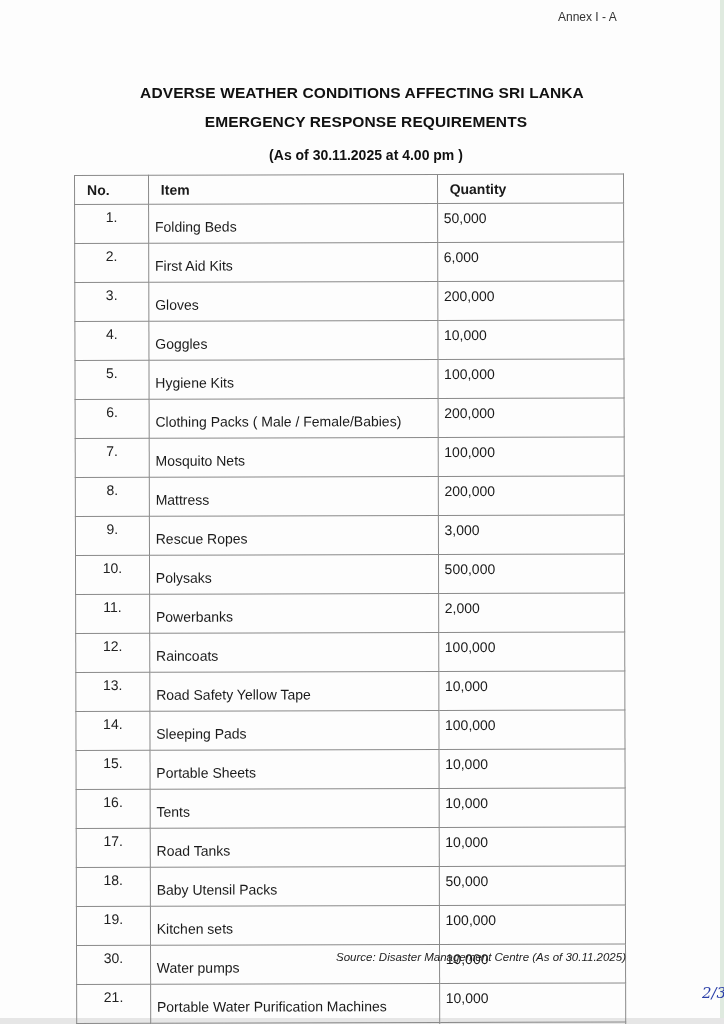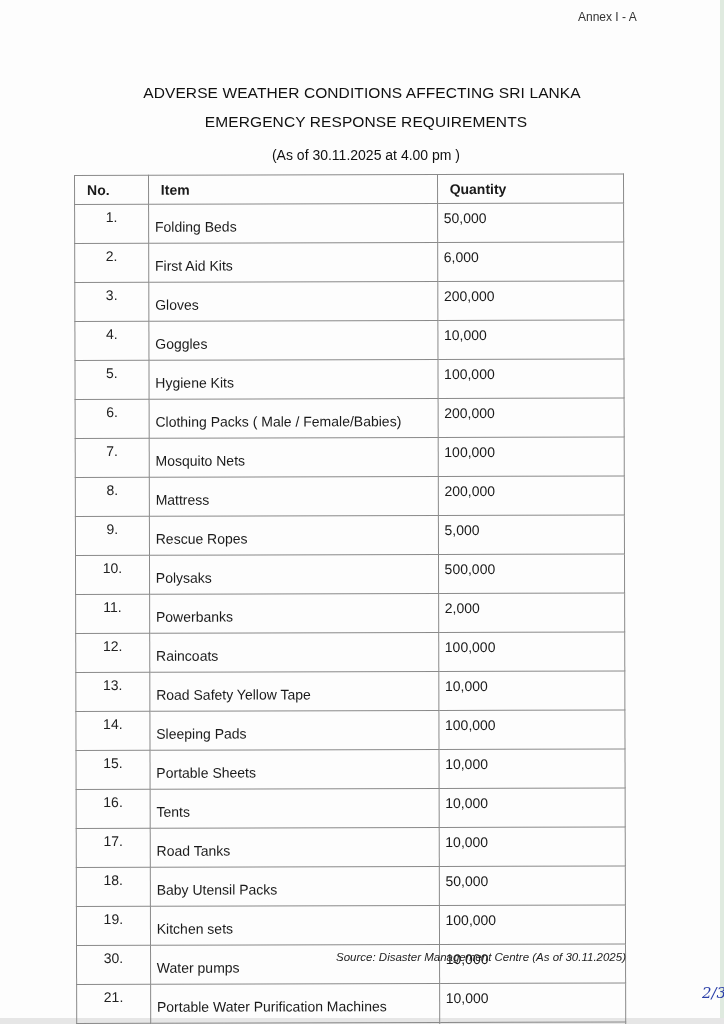--- a/index.html
+++ b/index.html
@@ -28,29 +28,29 @@
       background: #dfeadf;
     }
     .edge-bottom {
       position: absolute;
       left: 0; bottom: 0;
       width: 724px; height: 6px;
       background: #e6e6e6;
     }
     .annex {
       position: absolute;
-      left: 578px; top: 10px;
+      left: 558px; top: 10px;
       font-size: 12px;
       color: #333;
     }
     .title {
       position: absolute;
       left: 0; width: 724px;
       text-align: center;
-      font-weight: normal;
+      font-weight: bold;
       color: #111;
     }
     .title1 { top: 84px; font-size: 15.5px; letter-spacing: 0.1px; }
     .title2 { top: 113px; font-size: 15.5px; letter-spacing: 0.1px; left: 4px; }
     .title3 { top: 147px; font-size: 14px; left: 4px; }
 
     table.req {
       position: absolute;
       left: 74px; top: 175px;
       width: 550px;
@@ -160,21 +160,21 @@
           <td class="qty">100,000</td>
         </tr>
         <tr>
           <td class="no">8.</td>
           <td class="item">Mattress</td>
           <td class="qty">200,000</td>
         </tr>
         <tr>
           <td class="no">9.</td>
           <td class="item">Rescue Ropes</td>
-          <td class="qty">5,000</td>
+          <td class="qty">3,000</td>
         </tr>
         <tr>
           <td class="no">10.</td>
           <td class="item">Polysaks</td>
           <td class="qty">500,000</td>
         </tr>
         <tr>
           <td class="no">11.</td>
           <td class="item">Powerbanks</td>
           <td class="qty">2,000</td>

